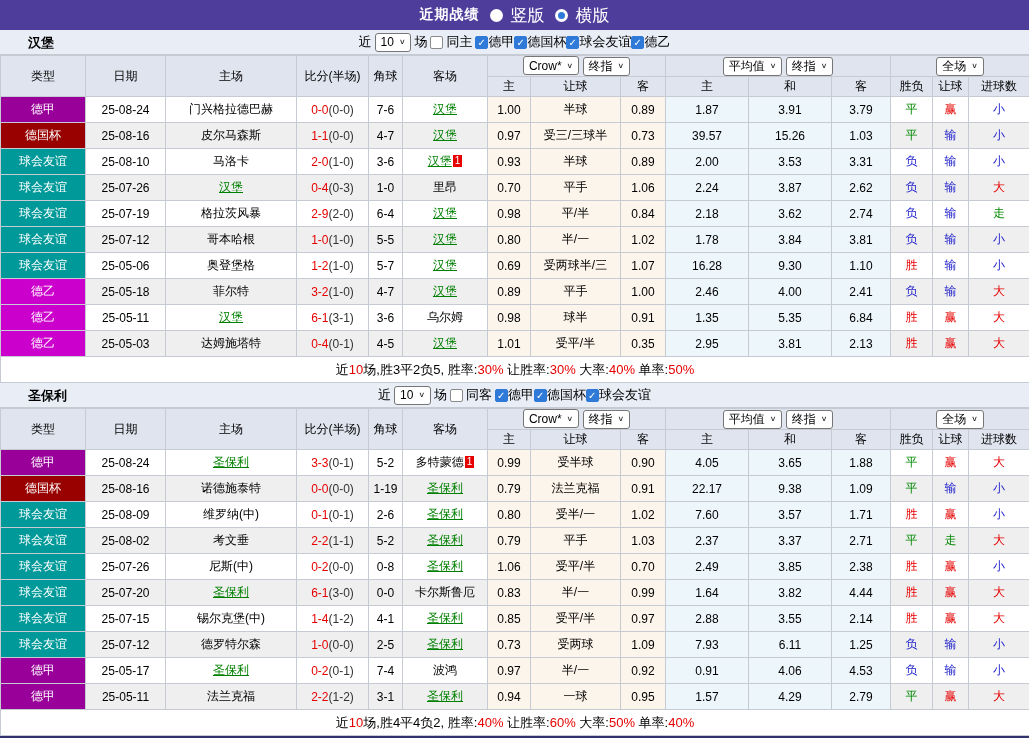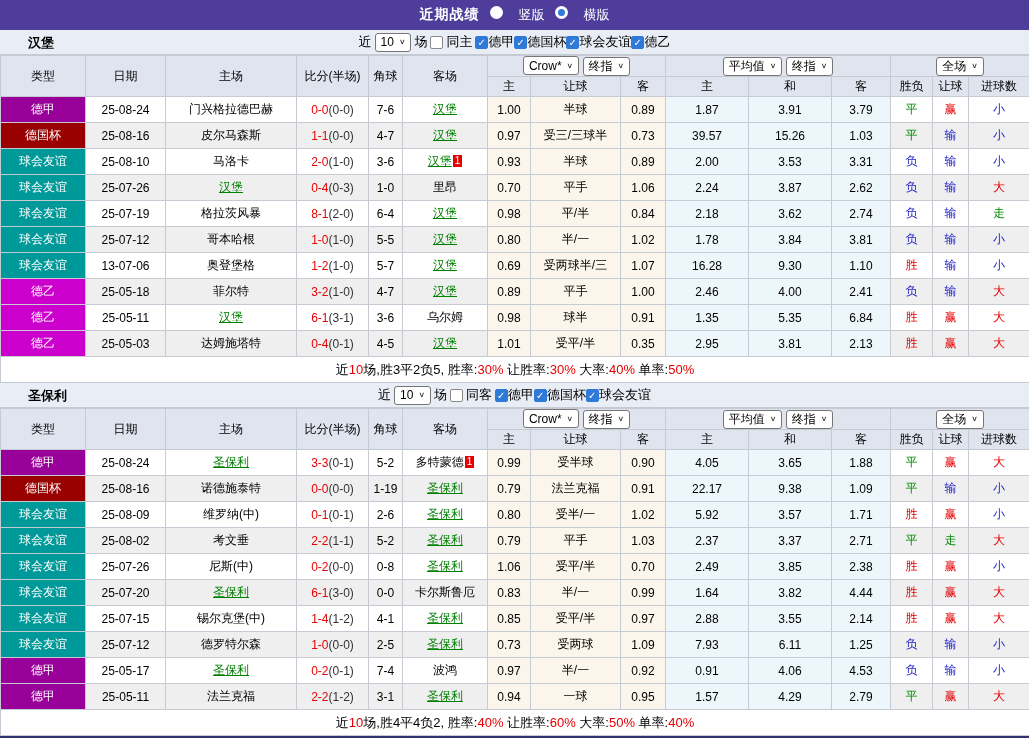--- a/index.html
+++ b/index.html
@@ -2,21 +2,21 @@
 <html><head>
 <meta charset="utf-8">
 <style>
   * { margin:0; padding:0; box-sizing:border-box; }
   html,body { width:1029px; height:738px; overflow:hidden; background:#fff;
     font-family:"Liberation Sans","DejaVu Sans",sans-serif; font-size:12px; color:#000; }
 
   
   .topbar { height:30px; background:#4e3d9b; display:flex; align-items:center; justify-content:center; gap:10px; }
   .topbar .title { color:#fff; font-size:14px; font-weight:bold; letter-spacing:1px; }
-  .opt { display:flex; align-items:flex-start; gap:16px; color:#fff; font-size:13px; }
+  .opt { display:flex; align-items:center; gap:8px; color:#fff; font-size:17px; }
   .radio { display:inline-flex; width:13px; height:13px; border-radius:50%; background:#fff; align-items:center; justify-content:center; cursor:pointer; }
   .radio .dot { width:7px; height:7px; border-radius:50%; background:#2f7ad9; }
 
   
   .filter-bar { height:25px; background:#e9edf5; position:relative; border-bottom:1px solid #c6cad3; }
   .filter-bar .team { position:absolute; left:28px; top:0; line-height:25px; font-weight:bold; font-size:13px; }
   .filter-controls { display:flex; align-items:center; justify-content:center; height:100%; gap:3px; font-size:13px; }
   .sel { display:inline-flex; align-items:center; gap:5px; background:#fff; border:1px solid #767676; border-radius:3px; padding:0 5px; height:19px; font-size:12px; cursor:pointer; }
   .sel .chev { font-size:9px; color:#222; transform:scaleY(.8); }
   .cb { display:inline-block; width:13px; height:13px; border:1px solid #8a8a8a; border-radius:2px; background:#fff; vertical-align:-2px; position:relative; cursor:pointer; }
@@ -227,21 +227,21 @@
     <td class="blue">3.87</td>
     <td class="blue">2.62</td>
     <td class="c-blue">负</td>
     <td class="c-blue">输</td>
     <td class="c-red">大</td>
   </tr>
       <tr>
     <td class="col-type" style="background: rgb(0, 153, 153);">球会友谊</td>
     <td>25-07-19</td>
     <td><span class="team-name">格拉茨风暴</span></td>
-    <td><span class="score-main">8-1</span><span class="score-half">(2-0)</span></td>
+    <td><span class="score-main">2-9</span><span class="score-half">(2-0)</span></td>
     <td>6-4</td>
     <td><span class="team-name focus">汉堡</span></td>
     <td class="cream">0.98</td>
     <td class="cream">平/半</td>
     <td class="cream">0.84</td>
     <td class="blue">2.18</td>
     <td class="blue">3.62</td>
     <td class="blue">2.74</td>
     <td class="c-blue">负</td>
     <td class="c-blue">输</td>
@@ -259,21 +259,21 @@
     <td class="cream">1.02</td>
     <td class="blue">1.78</td>
     <td class="blue">3.84</td>
     <td class="blue">3.81</td>
     <td class="c-blue">负</td>
     <td class="c-blue">输</td>
     <td class="c-blue">小</td>
   </tr>
       <tr>
     <td class="col-type" style="background: rgb(0, 153, 153);">球会友谊</td>
-    <td>13-07-06</td>
+    <td>25-05-06</td>
     <td><span class="team-name">奥登堡格</span></td>
     <td><span class="score-main">1-2</span><span class="score-half">(1-0)</span></td>
     <td>5-7</td>
     <td><span class="team-name focus">汉堡</span></td>
     <td class="cream">0.69</td>
     <td class="cream">受两球半/三</td>
     <td class="cream">1.07</td>
     <td class="blue">16.28</td>
     <td class="blue">9.30</td>
     <td class="blue">1.10</td>
@@ -471,21 +471,21 @@
       <tr>
     <td class="col-type" style="background: rgb(0, 153, 153);">球会友谊</td>
     <td>25-08-09</td>
     <td><span class="team-name">维罗纳(中)</span></td>
     <td><span class="score-main">0-1</span><span class="score-half">(0-1)</span></td>
     <td>2-6</td>
     <td><span class="team-name focus">圣保利</span></td>
     <td class="cream">0.80</td>
     <td class="cream">受半/一</td>
     <td class="cream">1.02</td>
-    <td class="blue">5.92</td>
+    <td class="blue">7.60</td>
     <td class="blue">3.57</td>
     <td class="blue">1.71</td>
     <td class="c-red">胜</td>
     <td class="c-red">赢</td>
     <td class="c-blue">小</td>
   </tr>
       <tr>
     <td class="col-type" style="background: rgb(0, 153, 153);">球会友谊</td>
     <td>25-08-02</td>
     <td><span class="team-name">考文垂</span></td>

